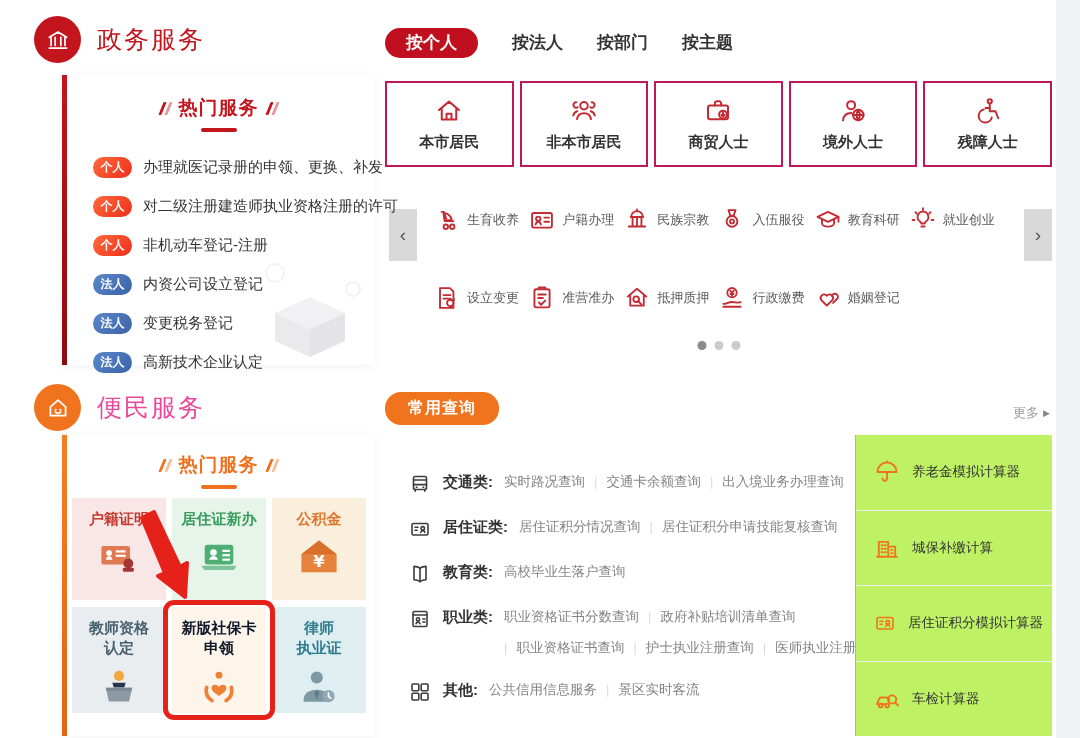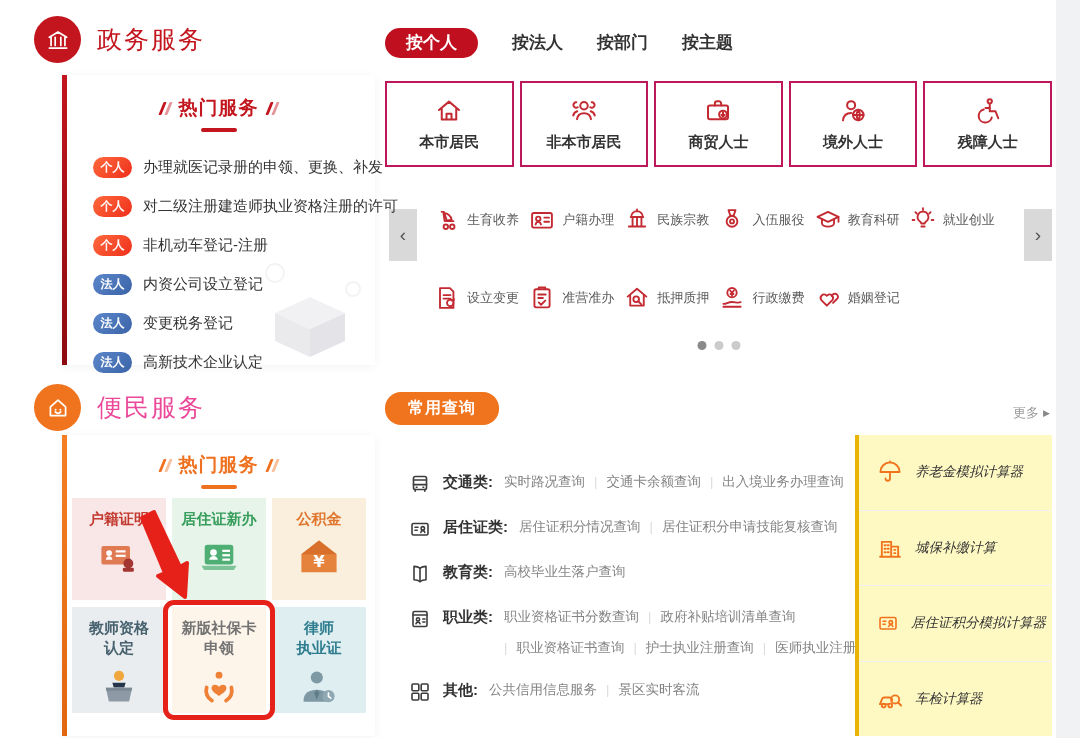--- a/index.html
+++ b/index.html
@@ -85,41 +85,41 @@
   .conv-hot-panel .hot-head{margin-top:17px;}
   .tile-grid{position:absolute;left:10px;right:9px;top:63px;display:grid;grid-template-columns:repeat(3,1fr);
              grid-template-rows:102px 106px;gap:7px 6px;}
   .tile{display:flex;flex-direction:column;align-items:center;padding-top:11px;cursor:pointer;box-sizing:border-box;}
   .tile-title{font-size:15px;font-weight:bold;white-space:pre-line;text-align:center;line-height:1.35;}
   .tile .icon{margin-top:7px;}
   .tile.pink{background:#f8e7e6;}      .tile.pink .tile-title{color:#c3392f;}
   .tile.green{background:#e7f4ea;}     .tile.green .tile-title{color:#389e5d;}
   .tile.cream{background:#f9efdc;}     .tile.cream .tile-title{color:#e0762d;}
   .tile.grayblue{background:#e9edf0;}  .tile.grayblue .tile-title{color:#47626e;}
-  .tile.highlight{background:#fdf4ea;} .tile.highlight .tile-title{color:#737373;}
+  .tile.highlight{background:#fdf4ea;} .tile.highlight .tile-title{color:#0f172a;}
   .tile.cyan{background:#dfeef1;}      .tile.cyan .tile-title{color:#2e7d8f;}
   .hl-ring{position:absolute;left:101px;top:165px;width:112px;height:120px;border:5px solid #e6211a;
            border-radius:11px;box-sizing:border-box;z-index:4;pointer-events:none;}
   .anno-arrow{position:absolute;left:0;top:0;z-index:5;pointer-events:none;}
 
   
   .query-panel{position:absolute;left:385px;top:435px;width:470px;height:301px;background:#fff;
                box-sizing:border-box;padding:36px 0 0 23px;}
   .q-row{display:flex;align-items:flex-start;gap:11px;margin-bottom:20px;}
   .q-row .icon{color:#3c3c3c;margin-top:1px;}
   .q-cat{font-size:15px;font-weight:bold;color:#333;white-space:nowrap;line-height:22px;}
   .q-lines{display:flex;flex-direction:column;gap:9px;}
   .q-line{display:flex;align-items:center;line-height:22px;flex-wrap:nowrap;}
   .q-link{font-size:13.5px;color:#848484;white-space:nowrap;cursor:pointer;}
   .q-div{color:#dcdcdc;margin:0 9px;font-size:13px;}
   .q-line.cont .lead{color:#dcdcdc;margin-right:9px;font-size:13px;}
 
   
-  .calc-panel{position:absolute;left:855px;top:435px;width:197px;height:301px;background:#fef9c3;
-              border-left:4px solid #eab308;box-sizing:border-box;display:flex;flex-direction:column;font-style:italic;}
+  .calc-panel{position:absolute;left:855px;top:435px;width:197px;height:301px;background:#bef264;
+              border-left:1px solid #eab308;box-sizing:border-box;display:flex;flex-direction:column;}
   .calc-row{flex:1;display:flex;align-items:center;gap:11px;padding-left:17px;border-bottom:1px solid #f0f0f0;cursor:pointer;}
   .calc-row:last-child{border-bottom:none;}
   .calc-row .icon{color:#f0741e;}
   .calc-label{font-size:13.5px;color:#333;}
 </style>
 </head>
 <body>
 
 <div class="gutter"></div>
 

